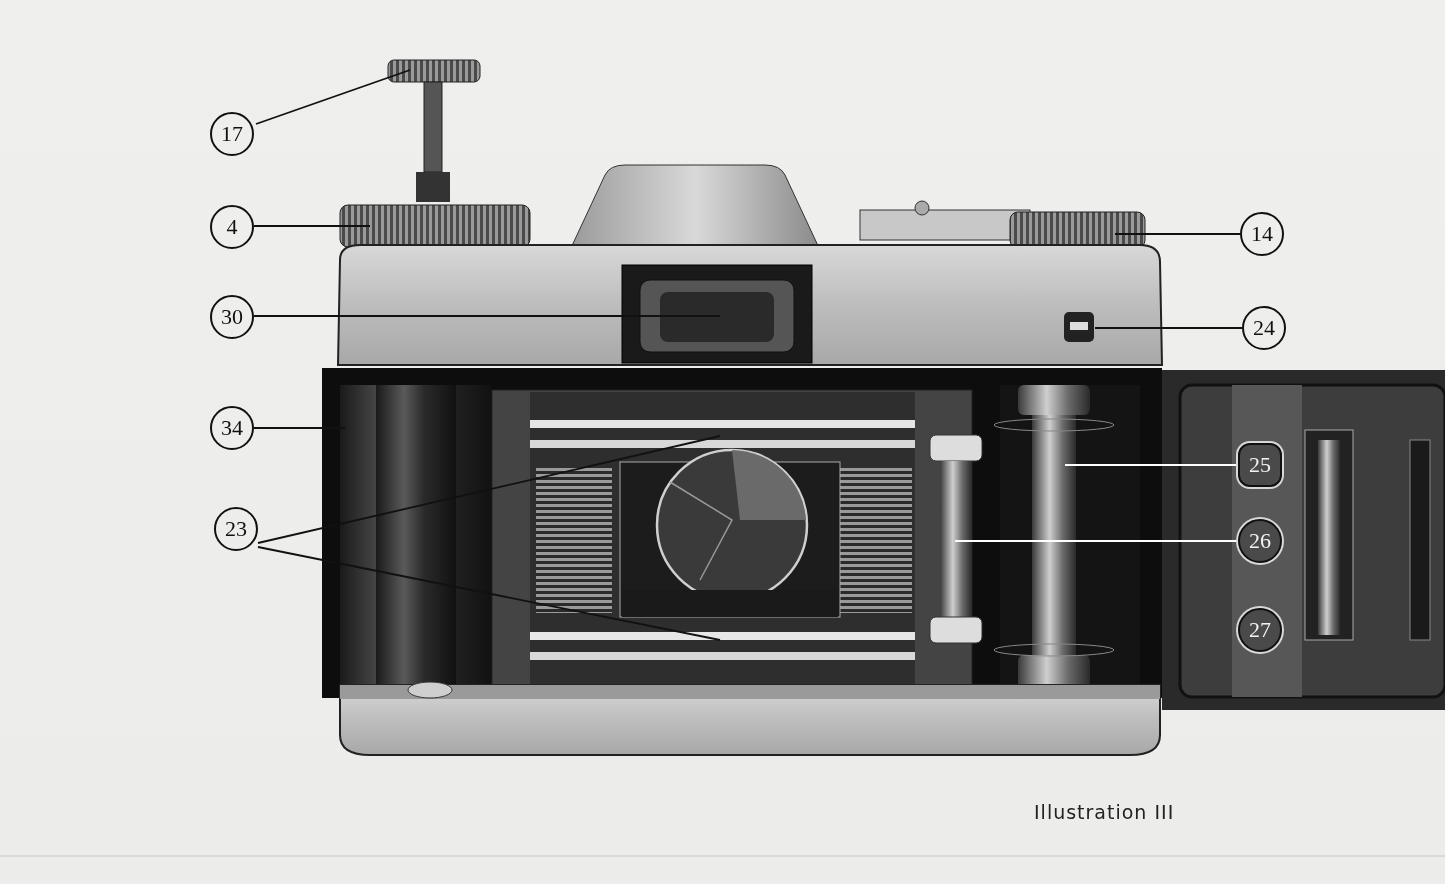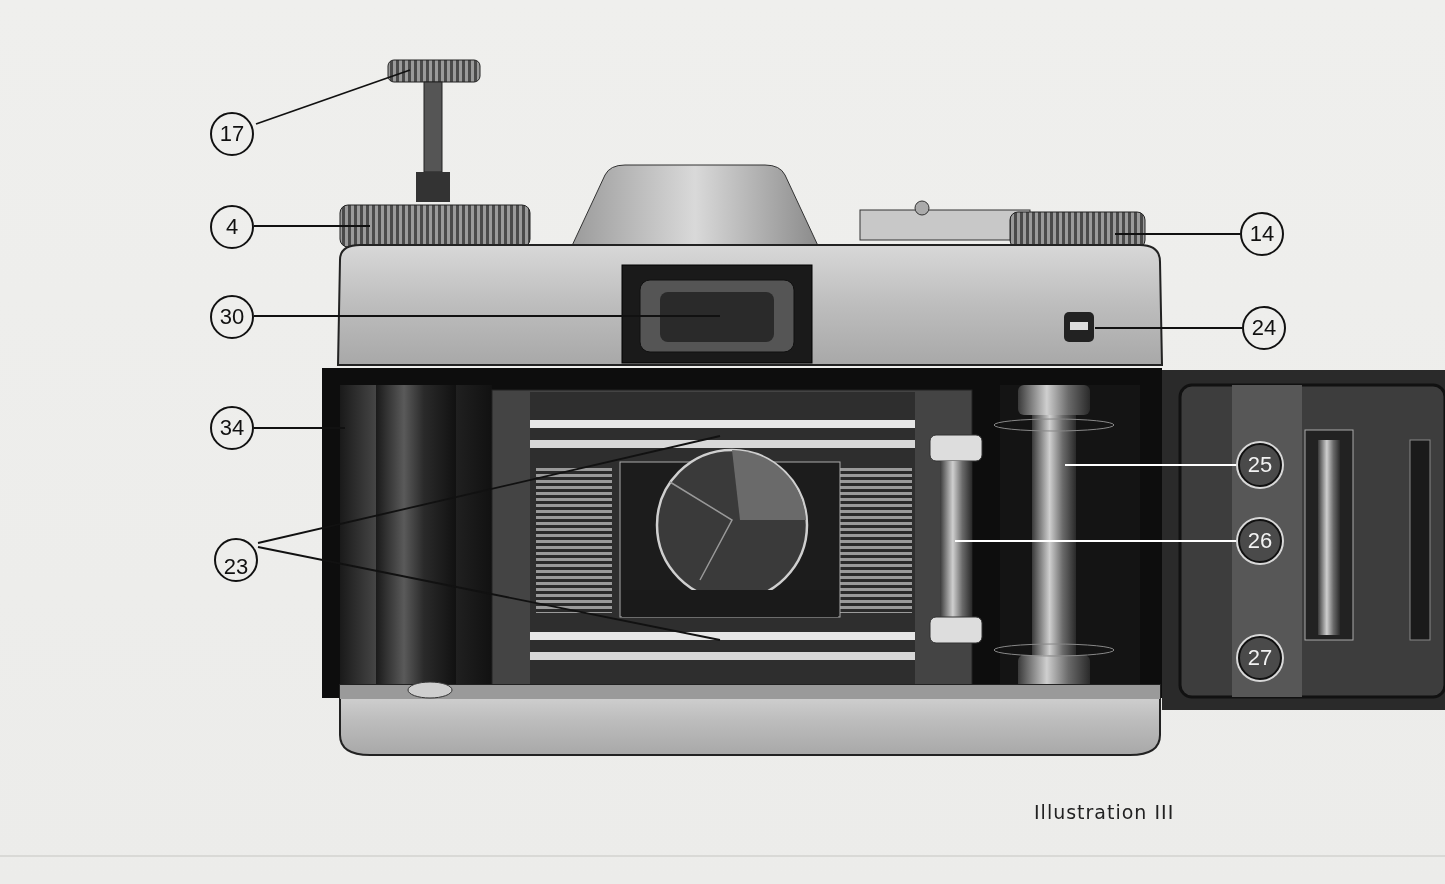--- a/index.html
+++ b/index.html
@@ -9,21 +9,21 @@
     font-family:"DejaVu Sans", sans-serif;
     position:relative;
   }
   .page { position:absolute; inset:0; background:linear-gradient(180deg,#efefed 0%,#ececea 100%); }
   .fold { position:absolute; left:0; right:0; top:855px; height:2px; background:#d9d9d6; }
   svg.illus { position:absolute; left:0; top:0; }
   .callout {
     position:absolute; width:44px; height:44px; border-radius:50%;
     border:2.5px solid #111; box-sizing:border-box;
     display:flex; align-items:center; justify-content:center;
-    font-family:Liberation Sans, sans-serif; font-size:22px; color:#111;
+    font-family:Liberation Serif, serif; font-size:22px; color:#111;
     background:transparent;
   }
   .callout.dark {
     background:#4a4a4a; color:#f2f2f2; border:2.5px solid #111;
     box-shadow:0 0 0 2px #d8d8d8;
   }
   .caption {
     position:absolute; left:1034px; top:773px;
     font-family:"DejaVu Sans", sans-serif; font-size:19px; letter-spacing:1px; color:#222;margin-top:28px;
   }
@@ -160,27 +160,27 @@
     </div>
   <div class="callout" style="left:210px;top:295px;">
       <span>30</span>
     </div>
   <div class="callout" style="left:1242px;top:306px;align-items:center;">
       <span>24</span>
     </div>
   <div class="callout" style="left:210px;top:406px;">
       <span>34</span>
     </div>
-  <div class="callout" style="left:214px;top:538px;align-items:flex-end;">
+  <div class="callout" style="left:214px;top:507px;">
       <span>23</span>
     </div>
-  <div class="callout dark" style="left:1238px;top:443px;">
+  <div class="callout dark" style="left:1238px;top:443px;border-radius:12px;">
       <span>25</span>
     </div>
   <div class="callout dark" style="left:1238px;top:519px;">
       <span>26</span>
     </div>
-  <div class="callout dark" style="left:1238px;top:608px;margin-top:28px;">
+  <div class="callout dark" style="left:1238px;top:608px;">
       <span>27</span>
     </div>
 
   <div class="caption">Illustration III</div>
 </div>
 
 </body></html>

